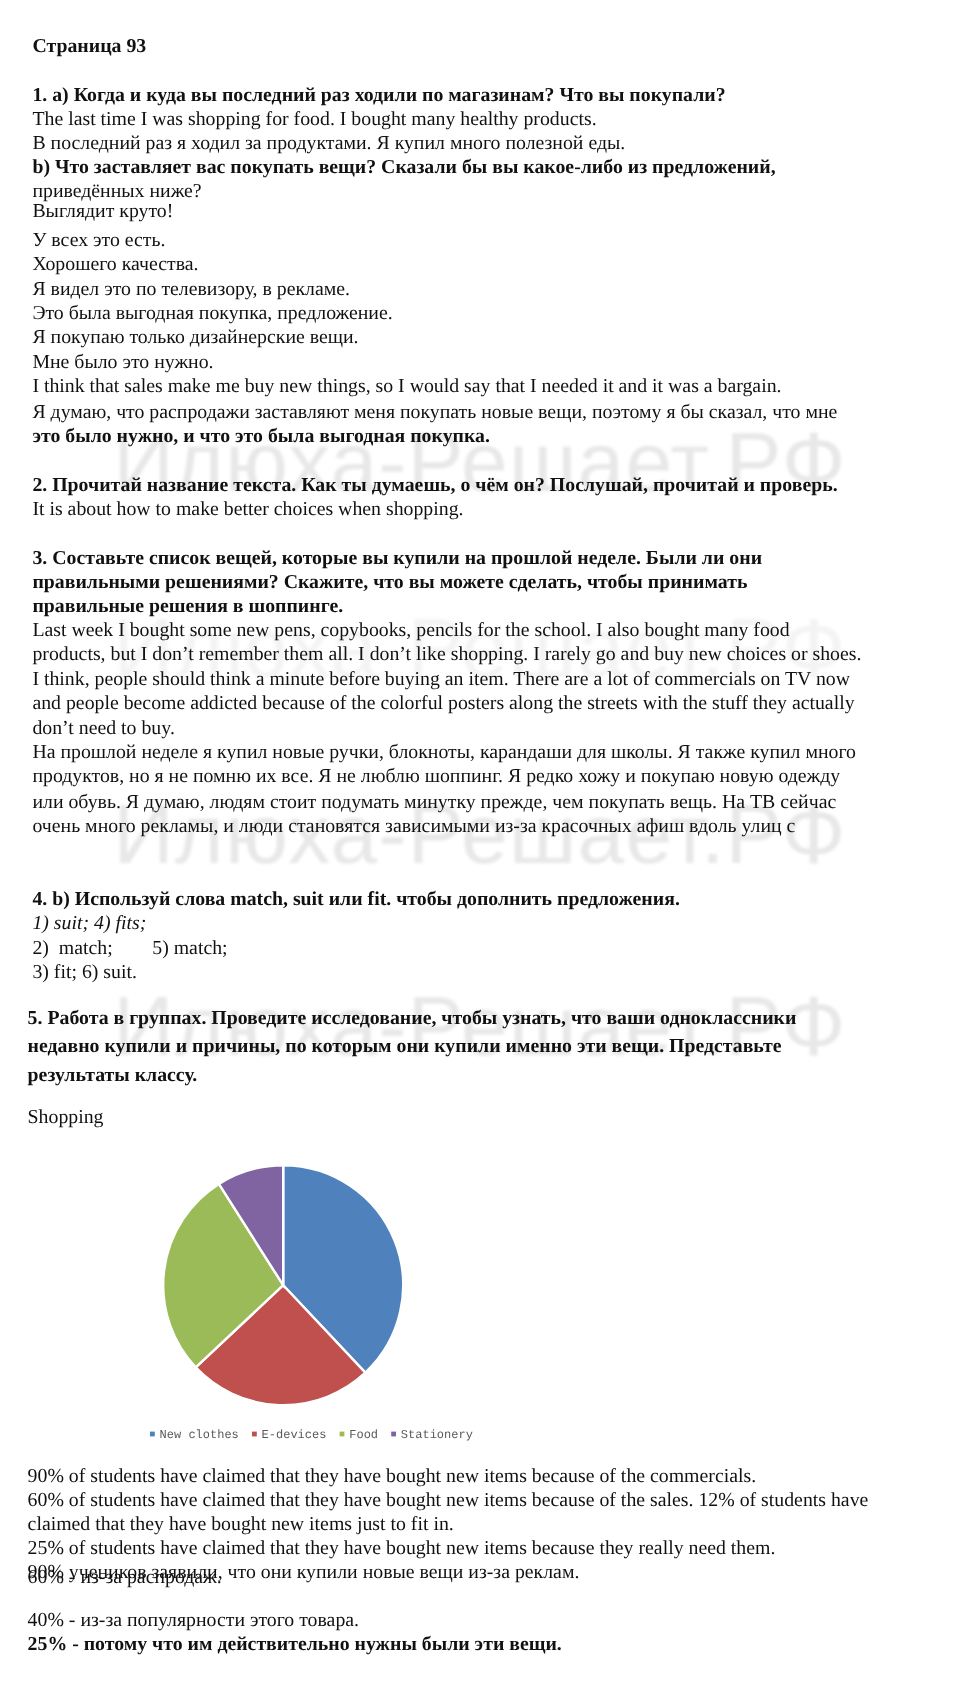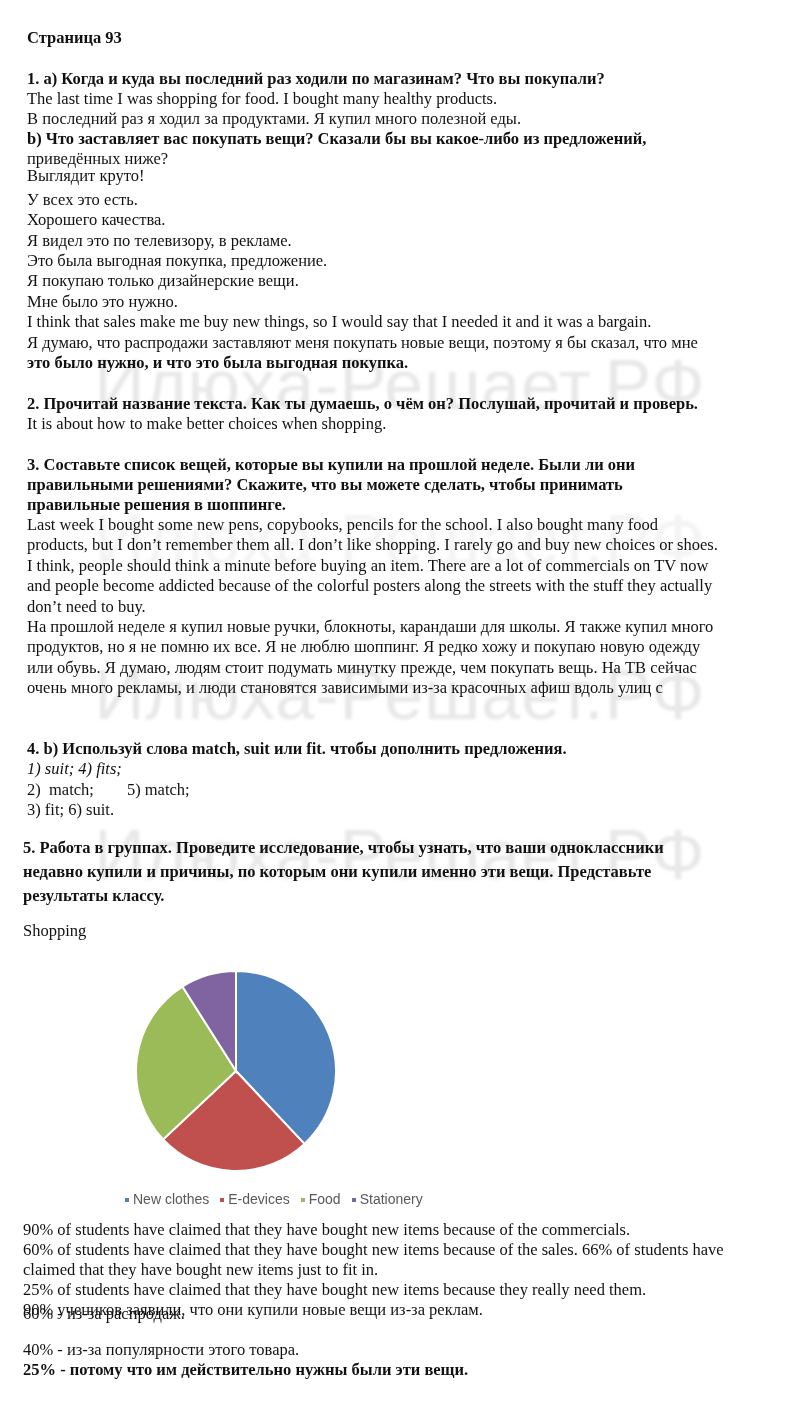--- a/index.html
+++ b/index.html
@@ -7,22 +7,22 @@
          font-family: "Liberation Serif", "DejaVu Serif", serif; color: #111; }
   .page { position: absolute; left: 0; top: 0; width: 792px; height: 1408px; }
   .wm { position: absolute; left: 0; width: 800px; text-align: center;
         font-family: "Liberation Sans", "DejaVu Sans", sans-serif; font-size: 70px;
         color: rgba(150,150,150,0.22); filter: blur(1.5px); letter-spacing: 1px;
         pointer-events: none; white-space: nowrap; z-index: 0; }
   .line { position: absolute; left: 27px; font-size: 16.5px; line-height: 20px;
           white-space: nowrap; z-index: 1; }
   .b { font-weight: bold; }
   .chart { position: absolute; left: 120px; top: 965px; width: 250px; height: 245px; z-index: 1; }
-  .legend { position: absolute; left: 125px; top: 1191px; font-family: Liberation Sans, sans-serif;
-            font-size: 14px; color: #595959; white-space: nowrap; z-index: 1; }
+  .legend { position: absolute; left: 125px; top: 1191px; font-family: Liberation Mono, monospace;
+            font-size: 10px; color: #595959; white-space: nowrap; z-index: 1; }
   .legend span.item { margin-right: 11px; }
   .legend .dot { display: inline-block; width: 4px; height: 4px; margin-right: 4px; vertical-align: middle; }
 </style>
 </head>
 <body>
 
 <div class="page">
 
   <div class="wm" style="top:345px;">Илюха-Решает.РФ</div>
   <div class="wm" style="top:500px;opacity:0.5;">Илюха-Решает.РФ</div>
@@ -77,20 +77,20 @@
     <svg id="pie" width="250" height="225" viewBox="0 0 250 225">
         <path d="M116,106 L116,6 A100,100 0 0 1 184.45471059286888,178.89686274214114 Z" fill="#4F81BD" stroke="#ffffff" stroke-width="2"></path>
         <path d="M116,106 L184.45471059286888,178.89686274214114 A100,100 0 0 1 43.10313725785886,174.45471059286888 Z" fill="#C0504D" stroke="#ffffff" stroke-width="2"></path>
         <path d="M116,106 L43.10313725785886,174.45471059286888 A100,100 0 0 1 62.41732050210029,21.567207449798516 Z" fill="#9BBB59" stroke="#ffffff" stroke-width="2"></path>
         <path d="M116,106 L62.41732050210029,21.567207449798516 A100,100 0 0 1 115.99999999999999,6 Z" fill="#8064A2" stroke="#ffffff" stroke-width="2"></path>
       </svg>
   </div>
   <div class="legend" id="legend"><span class="item"><span class="dot" style="background: rgb(79, 129, 189);"></span><span>New clothes</span></span><span class="item"><span class="dot" style="background: rgb(192, 80, 77);"></span><span>E-devices</span></span><span class="item"><span class="dot" style="background: rgb(155, 187, 89);"></span><span>Food</span></span><span class="item"><span class="dot" style="background: rgb(128, 100, 162);"></span><span>Stationery</span></span></div>
 
   <div class="line" style="top:1220px;left:23px;">90% of students have claimed that they have bought new items because of the commercials.</div>
-  <div class="line" style="top:1240px;left:23px;">60% of students have claimed that they have bought new items because of the sales. 66% of students have</div>
+  <div class="line" style="top:1240px;left:23px;">60% of students have claimed that they have bought new items because of the sales. 12% of students have</div>
   <div class="line" style="top:1260px;left:23px;">claimed that they have bought new items just to fit in.</div>
   <div class="line" style="top:1280px;left:23px;">25% of students have claimed that they have bought new items because they really need them.</div>
   <div class="line" style="top:1300px;left:23px;">90% учеников заявили, что они купили новые вещи из-за реклам.</div>
   <div class="line" style="top:1304px;left:23px;">60% - из-за распродаж.</div>
   <div class="line" style="top:1340px;left:23px;">40% - из-за популярности этого товара.</div>
   <div class="line" style="top:1360px;left:23px;font-weight:bold;">25% - потому что им действительно нужны были эти вещи.</div>
 </div>
 
 </body></html>

